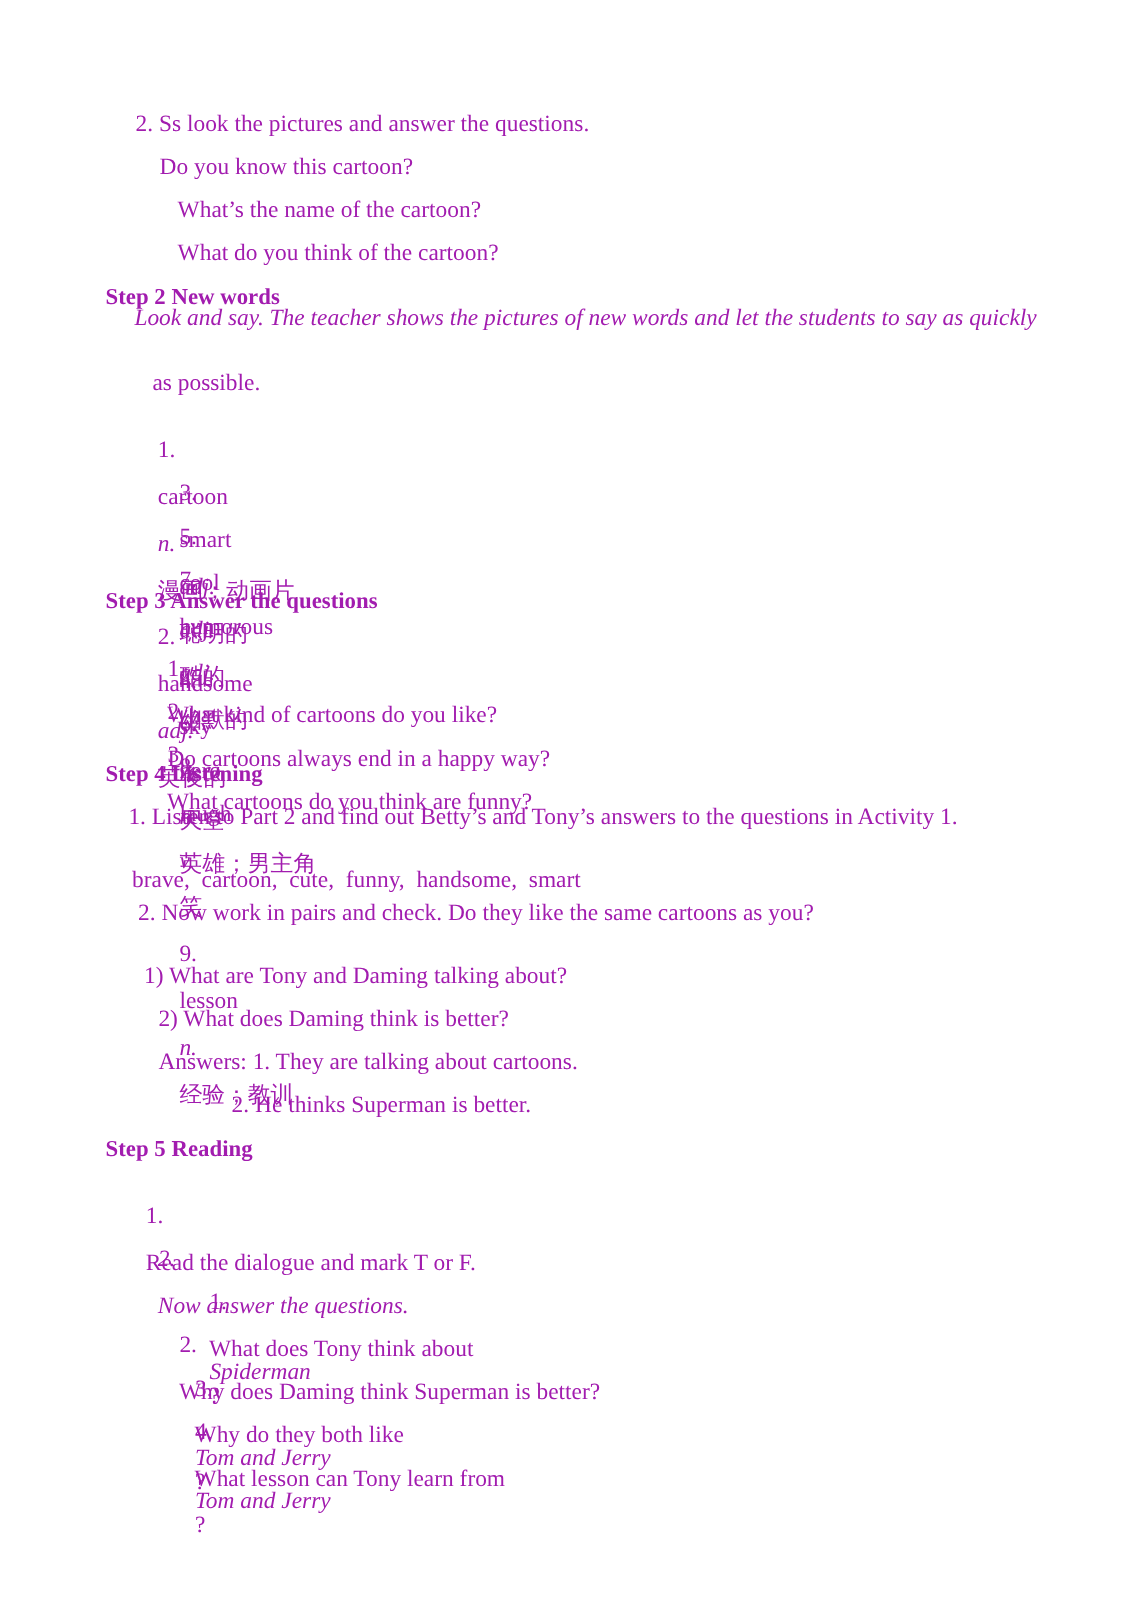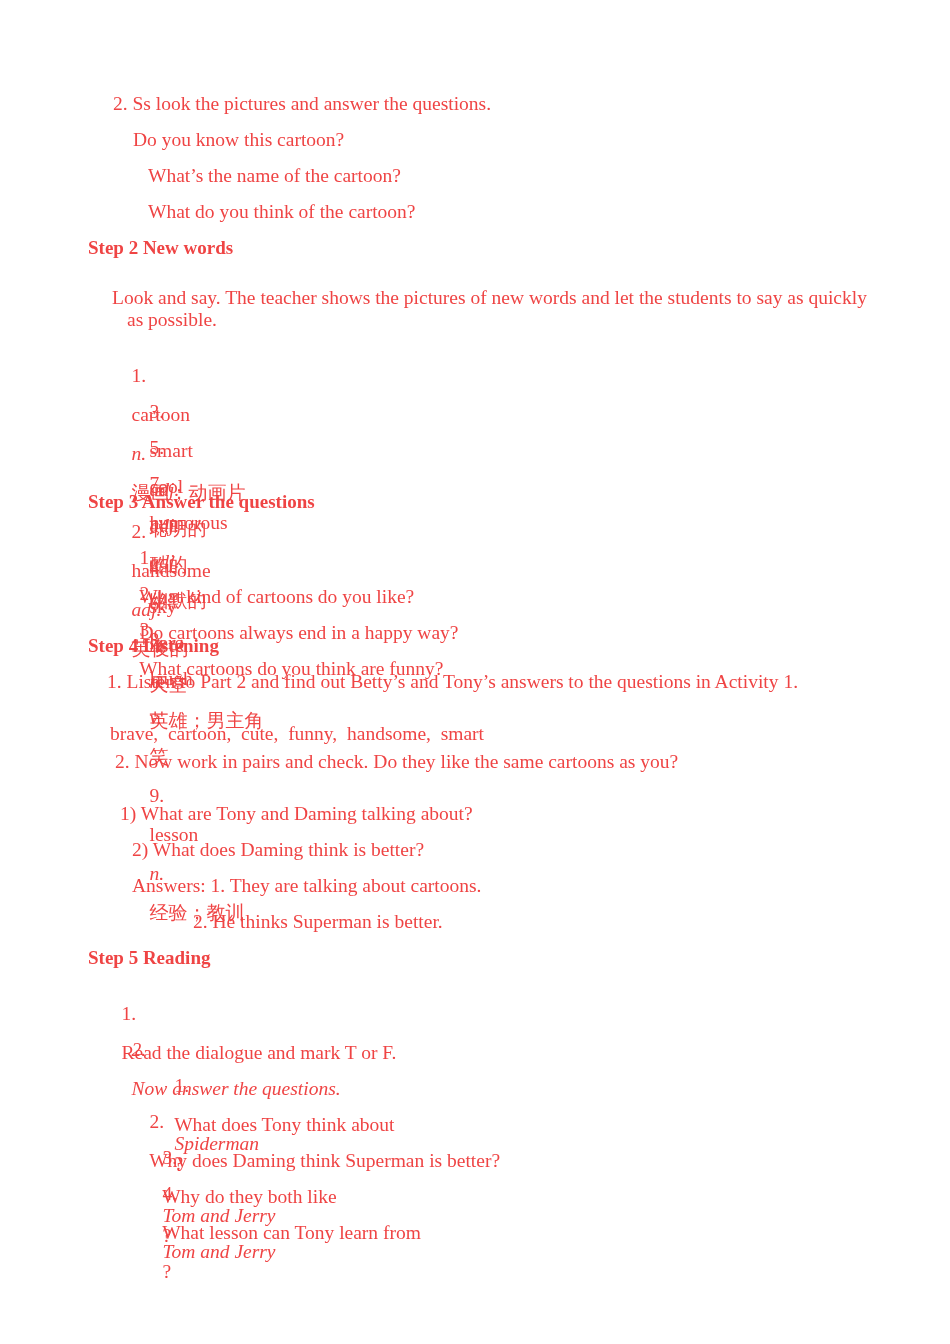--- a/index.html
+++ b/index.html
@@ -15,21 +15,21 @@
     font-family: "Liberation Serif", "DejaVu Serif", serif;
     color: #000000;
     overflow: hidden;
   }
   
   .ln {
     position: absolute;
     white-space: pre;
     font-size: 19.5px;
     line-height: 1;
-    color: #ef4444;
+    color: #a21caf;
   }
   .hd {
     font-weight: bold;
     font-size: 19px;
   }
   .it { font-style: italic; }
   .cn {
     font-family: "DejaVu Sans", "Liberation Sans", sans-serif;
     font-size: 19px;
   }
@@ -42,21 +42,21 @@
   <div class="ln" style="left:113px; top:94px;">2. Ss look the pictures and answer the questions.</div>
 
   <div class="ln" style="left:133px; top:130px;">Do you know this cartoon?</div>
 
   <div class="ln" style="left:148px; top:166px;">What’s the name of the cartoon?</div>
 
   <div class="ln" style="left:148px; top:202px;">What do you think of the cartoon?</div>
 
   <div class="ln hd" style="left:88px; top:238px;">Step 2 New words</div>
 
-  <div class="ln" style="left:112px; top:288px;">Look and say. The teacher shows the pictures of new words and let the students to say as quickly</div>
+  <div class="ln" style="left:112px; top:256px;font-style:italic;">Look and say. The teacher shows the pictures of new words and let the students to say as quickly</div>
 
   <div class="ln" style="left:127px; top:310px;">as possible.</div>
 
   <div class="ln" style="left:112px; top:346px;">
     <span>1.</span>
     <span> </span>
     <span>cartoon</span>
     <span>  </span>
     <span class="it">n.</span>
     <span> </span>

